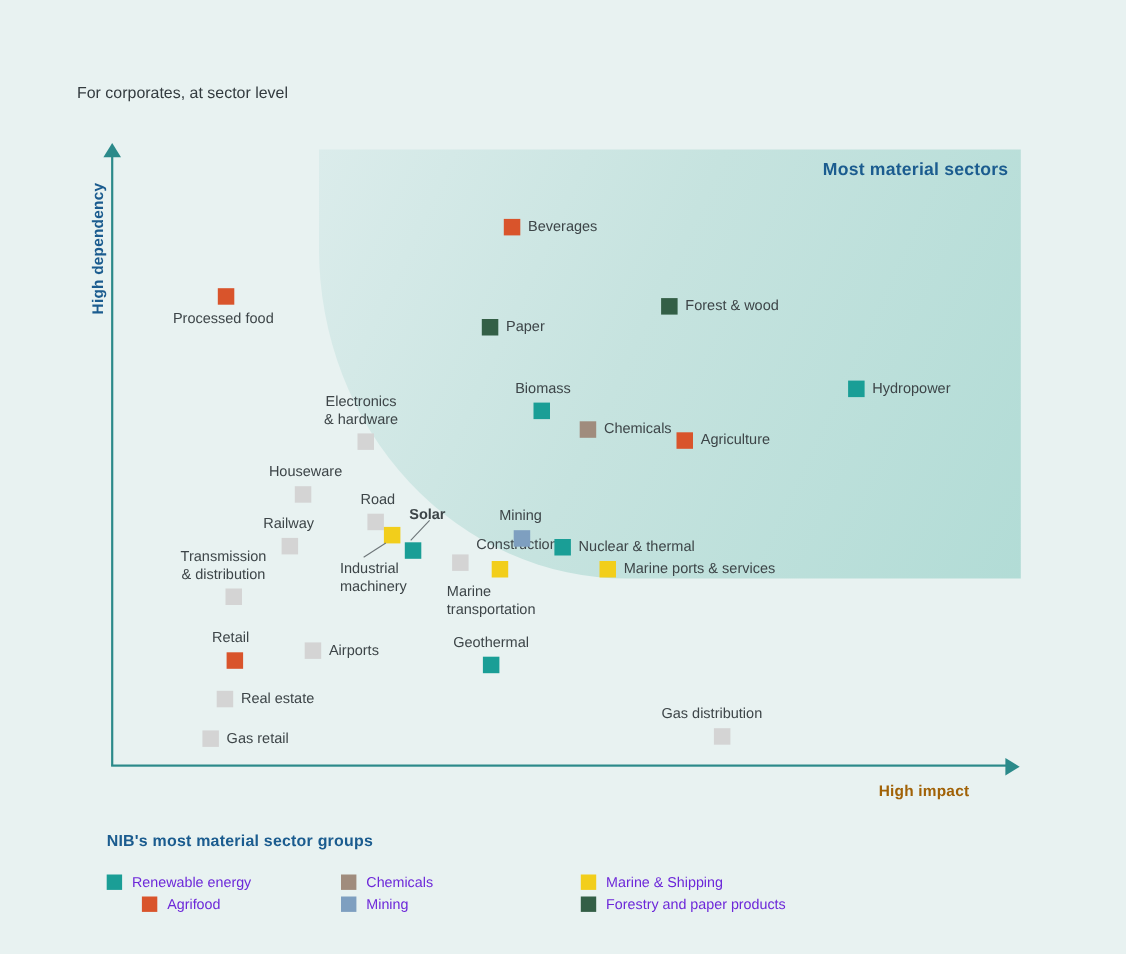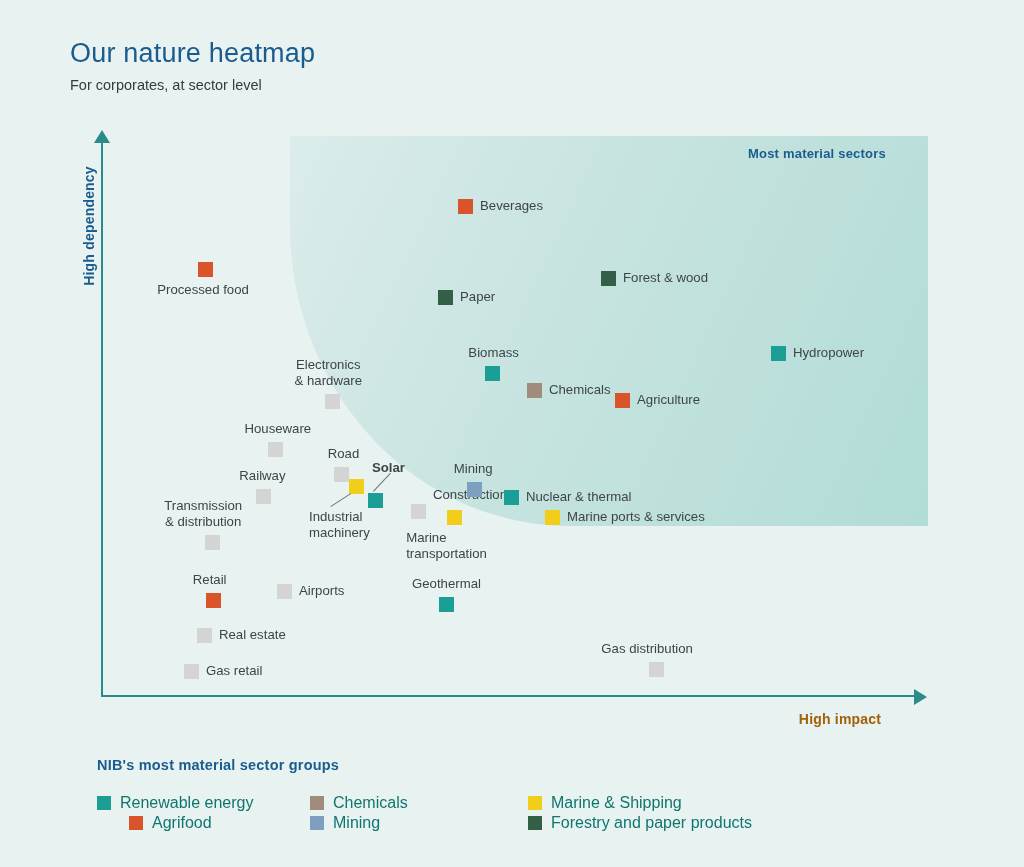--- a/index.html
+++ b/index.html
@@ -25,21 +25,21 @@
   #plot{position:absolute;left:0;top:0;width:1024px;height:760px;}
 
   .shaded{
     position:absolute;
     left:290px;top:136px;width:638px;height:390px;
     background:linear-gradient(115deg,#dbeceb 0%,#c6e3df 45%,#b2dcd6 100%);
     border-bottom-left-radius:280px 300px;
   }
   .most-material{
     position:absolute;left:748px;top:146px;
-    font-size:13px;font-weight:bold;color:#1b5c8f;
+    font-size:16px;font-weight:bold;color:#1b5c8f;
     letter-spacing:.2px;
   }
 
   
   .axis-line{position:absolute;background:#2b8a8a;}
   .y-axis{left:101px;top:140px;width:2px;height:556px;}
   .x-axis{left:101px;top:695px;width:820px;height:2px;}
   .y-arrow{
     position:absolute;left:94px;top:130px;
     width:0;height:0;border-left:8px solid transparent;border-right:8px solid transparent;
@@ -69,28 +69,27 @@
   .leader{position:absolute;background:#6d7578;transform-origin:0 0;height:1px;}
 
   
   .legend{position:absolute;left:0;top:750px;width:1024px;height:117px;}
   .legend-title{
     position:absolute;left:97px;top:7px;
     font-size:14.5px;font-weight:bold;color:#1b5c8f;letter-spacing:.2px;
   }
   .lg-item{position:absolute;display:flex;align-items:center;}
   .lg-sw{width:14px;height:14px;margin-right:9px;flex:none;}
-  .lg-tx{font-size:16px;color:#0f766e;white-space:nowrap;}
+  .lg-tx{font-size:13px;color:#6d28d9;white-space:nowrap;}
 </style>
 </head>
 <body>
 
 <div id="stage">
 
-  <div class="title">Our nature heatmap</div>
   <div class="subtitle">For corporates, at sector level</div>
 
   <div id="plot">
     <div class="shaded"></div>
     <div class="most-material">Most material sectors</div>
 
     <div class="axis-line y-axis"></div>
     <div class="axis-line x-axis"></div>
     <div class="y-arrow"></div>
     <div class="x-arrow"></div>

